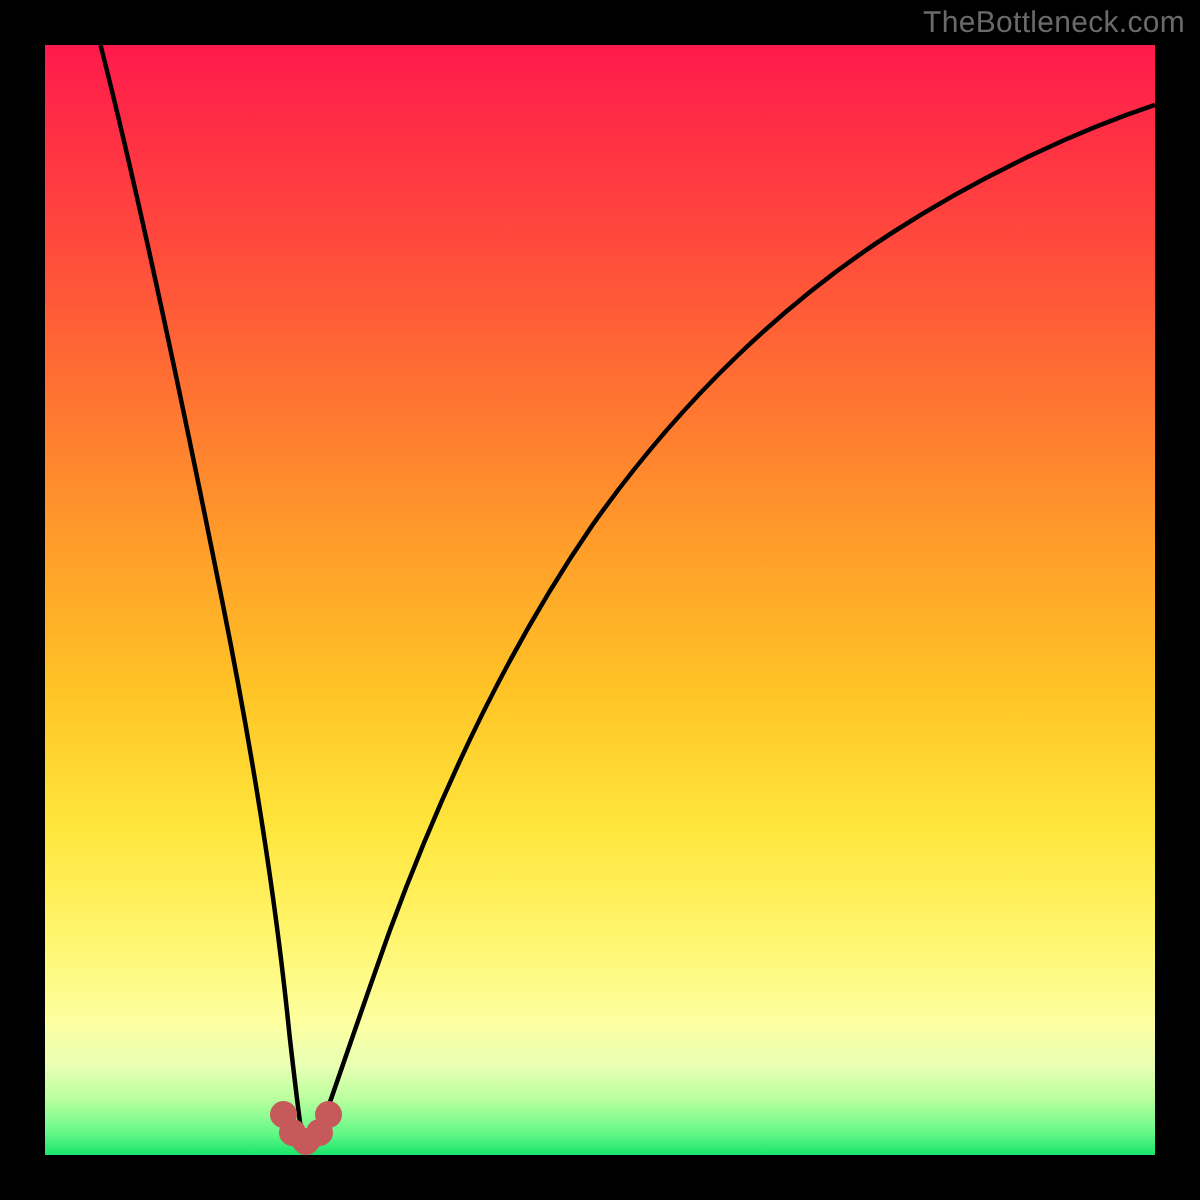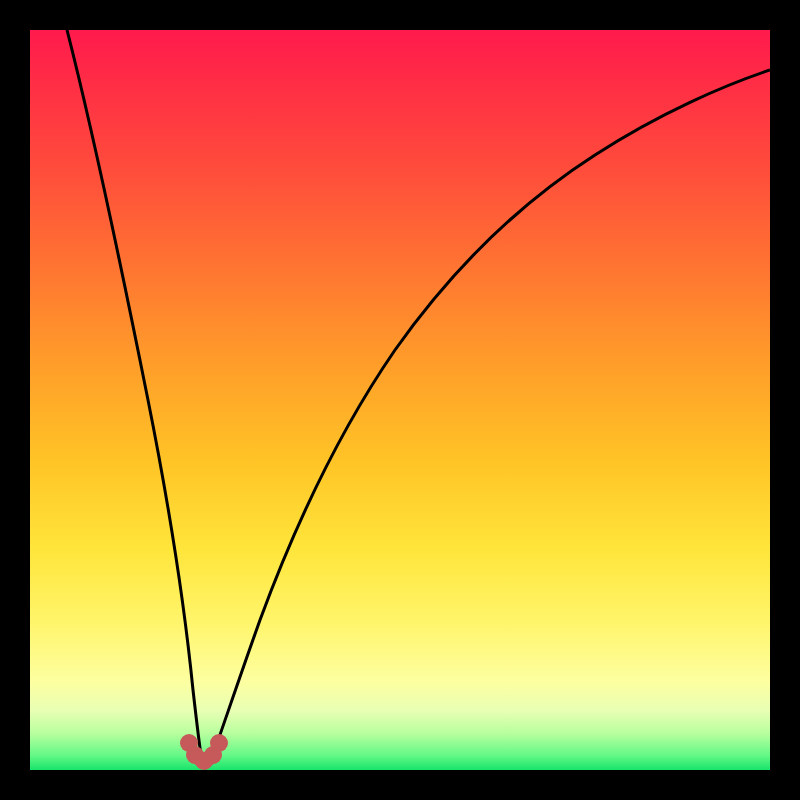--- a/index.html
+++ b/index.html
@@ -58,20 +58,21 @@
     font-size: 20px;
     letter-spacing: 0.2px;
     user-select: none;
   }
 </style>
 </head>
 <body>
 
 <div class="frame">
 
+  <div class="watermark">TheBottleneck.com</div>
 
   <div class="plot">
     <div class="gradient"></div>
 
     <svg class="curves" viewBox="0 0 740 740" preserveAspectRatio="none">
 
       <path d="M 37 0
                C 60 90, 90 230, 118 370
                C 140 480, 155 580, 163 660
                C 167 695, 170 720, 172 732

